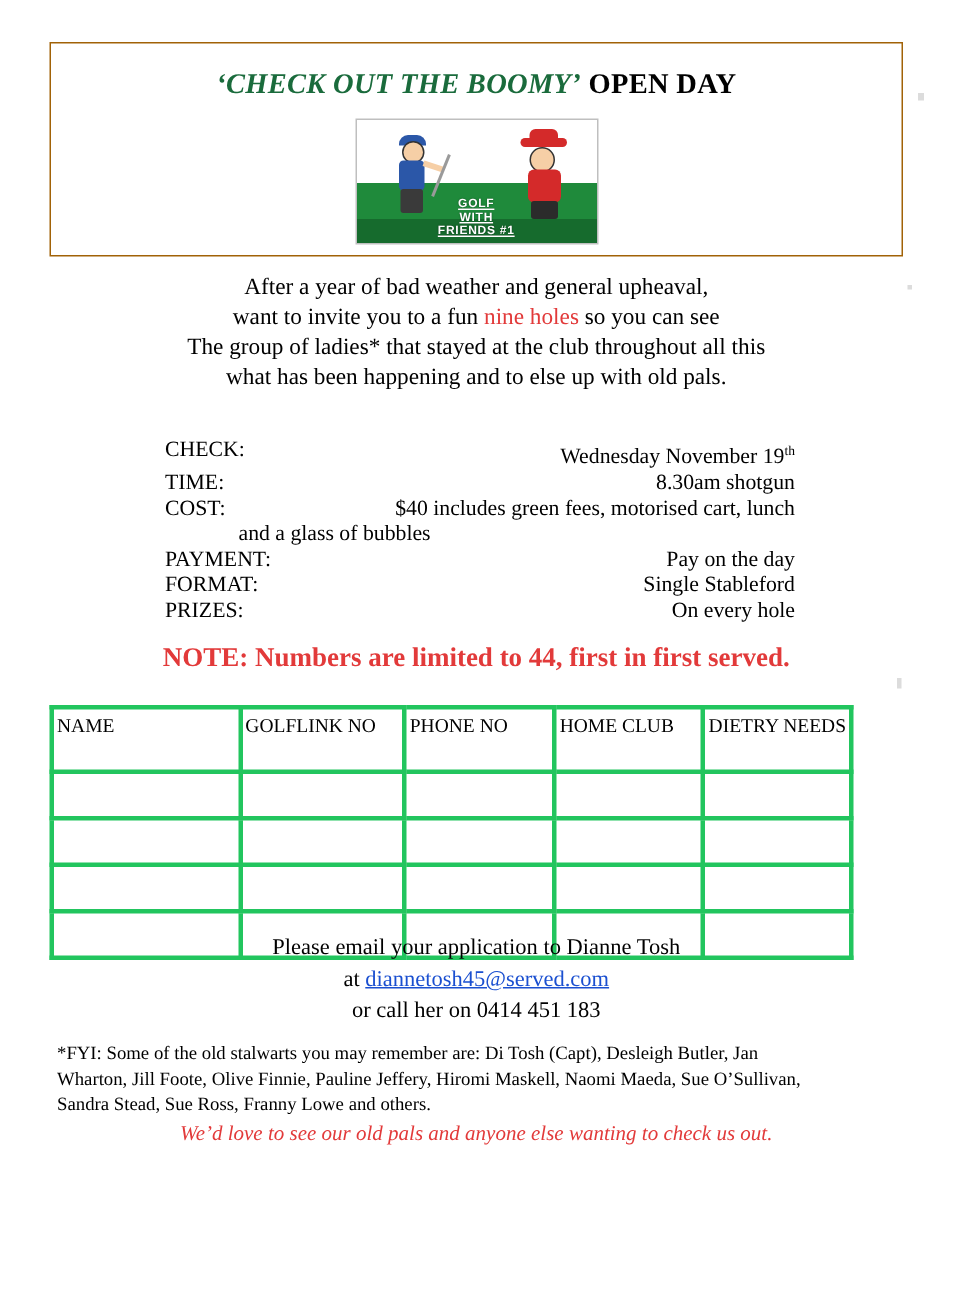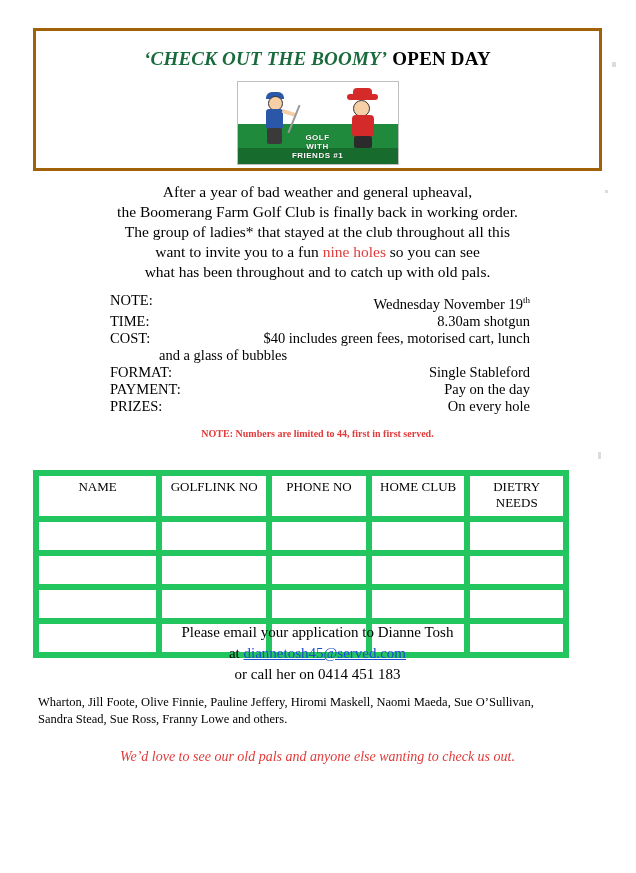--- a/index.html
+++ b/index.html
@@ -23,21 +23,21 @@
     padding: 0;
   }
 
   
   .header-box {
     position: absolute;
     left: 33px;
     top: 28px;
     width: 569px;
     height: 143px;
-    border: 3px solid #a16207;
+    border: 1px solid #a16207;
     box-sizing: border-box;
   }
   .title-line {
     text-align: center;
     margin-top: 17px;
     font-size: 19px;
     letter-spacing: 0.2px;
   }
   .title-quoted {
     color: #1a6b3c;
@@ -95,20 +95,21 @@
     position: absolute;
     left: 0; right: 0; bottom: 4px;
     text-align: center;
     color: #ffffff;
     font-family: "Liberation Sans", sans-serif;
     font-size: 8px;
     font-weight: bold;
     line-height: 9px;
     letter-spacing: 0.5px;
     text-shadow: 0 0 1px rgba(0,0,0,.6);
+    text-decoration: underline;
   }
 
   
   .intro {
     position: absolute;
     left: 33px;
     top: 182px;
     width: 569px;
     text-align: center;
     font-size: 15.5px;
@@ -133,36 +134,36 @@
 
   
   .note {
     position: absolute;
     left: 33px;
     top: 428px;
     width: 569px;
     text-align: center;
     color: #e23a3a;
     font-weight: bold;
-    font-size: 10px;
+    font-size: 18px;
   }
 
   
   table.signup {
     position: absolute;
     left: 33px;
     top: 470px;
     width: 536px;
     border-collapse: collapse;
     font-size: 13px;
   }
   table.signup th,
   table.signup td {
-    border: 6px solid #22c55e;
-    text-align: center;
+    border: 3px solid #22c55e;
+    text-align: left;
     vertical-align: top;
     padding: 3px 2px;
     font-weight: normal;
   }
   table.signup th { height: 34px; }
   table.signup td { height: 22px; }
   .col-name { width: 130px; }
   .col-golflink { width: 108px; }
   .col-phone { width: 100px; }
   .col-club { width: 100px; }
@@ -239,52 +240,51 @@
       <div class="logo-text">
         <div>GOLF</div>
         <div>WITH</div>
         <div>FRIENDS #1</div>
       </div>
     </div>
   </div>
 
   <div class="intro">
     <div>After a year of bad weather and general upheaval,</div>
-    <div>the Boomerang Farm Golf Club is finally back in working order.</div>
+    <div><span>want to invite you to a fun </span><span class="red">nine holes</span><span> so you can see</span></div>
     <div>The group of ladies* that stayed at the club throughout all this</div>
-    <div><span>want to invite you to a fun </span><span class="red">nine holes</span><span> so you can see</span></div>
-    <div>what has been throughout and to catch up with old pals.</div>
+    <div>what has been happening and to else up with old pals.</div>
   </div>
 
   <div class="details">
 
     <div class="detail-row">
-      <div class="detail-label">NOTE:</div>
+      <div class="detail-label">CHECK:</div>
       <div class="detail-value"><span>Wednesday November 19</span><sup>th</sup></div>
     </div>
 
     <div class="detail-row">
       <div class="detail-label">TIME:</div>
       <div class="detail-value">8.30am shotgun</div>
     </div>
 
     <div class="detail-row">
       <div class="detail-label">COST:</div>
       <div class="detail-value">$40 includes green fees, motorised cart, lunch</div>
     </div>
     <div class="detail-cont">and a glass of bubbles</div>
 
     <div class="detail-row">
+      <div class="detail-label">PAYMENT:</div>
+      <div class="detail-value">Pay on the day</div>
+    </div>
+
+    <div class="detail-row">
       <div class="detail-label">FORMAT:</div>
       <div class="detail-value">Single Stableford</div>
-    </div>
-
-    <div class="detail-row">
-      <div class="detail-label">PAYMENT:</div>
-      <div class="detail-value">Pay on the day</div>
     </div>
 
     <div class="detail-row">
       <div class="detail-label">PRIZES:</div>
       <div class="detail-value">On every hole</div>
     </div>
 
   </div>
 
   <div class="note">NOTE:  Numbers are limited to 44, first in first served.</div>
@@ -331,19 +331,20 @@
     </tbody>
   </table>
 
   <div class="contact">
     <div>Please email your application to Dianne Tosh</div>
     <div><span>at </span><a href="#">diannetosh45@served.com</a></div>
     <div>or call her on 0414 451 183</div>
   </div>
 
   <div class="footnote">
+    <div>*FYI: Some of the old stalwarts you may remember are:  Di Tosh (Capt), Desleigh Butler, Jan</div>
     <div>Wharton, Jill Foote, Olive Finnie, Pauline Jeffery, Hiromi Maskell, Naomi Maeda, Sue O’Sullivan,</div>
     <div>Sandra Stead, Sue Ross, Franny Lowe and others.</div>
   </div>
 
   <div class="closing">We’d love to see our old pals and anyone else wanting to check us out.</div>
 
 </div>
 
 </body></html>

